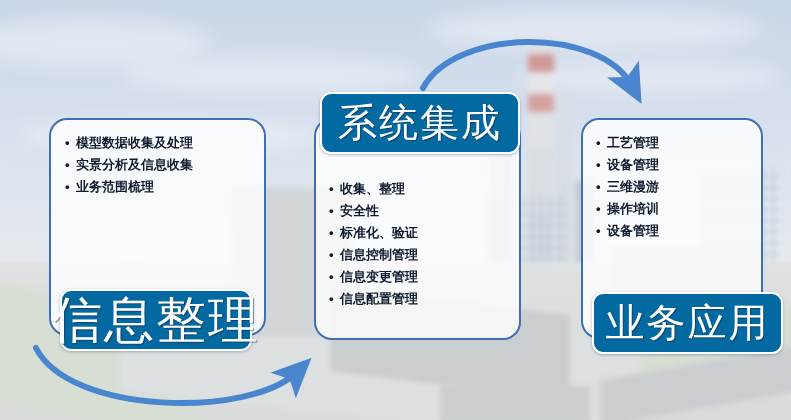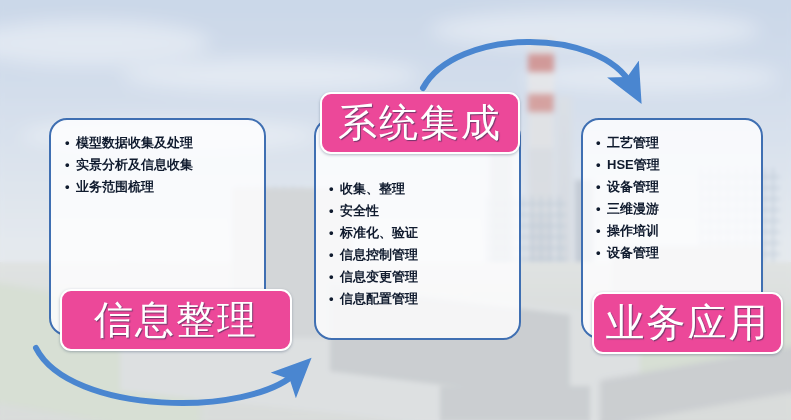--- a/index.html
+++ b/index.html
@@ -64,42 +64,42 @@
     padding-left:11px;
     white-space:nowrap;
   }
   .panel-list li:before{
     content:"•";position:absolute;left:0;top:0;font-size:13px;color:#101b2e;
   }
 
   
   .label{
     position:absolute;
-    background:#ec4899;
+    background:#0369a1;
     border:2px solid #ffffff;
     border-radius:11px;
     color:#ffffff;
     font-family:"Liberation Serif","DejaVu Serif",serif;
     display:flex;align-items:center;justify-content:center;
     letter-spacing:2px;
     text-shadow:1px 1px 1px rgba(20,40,70,.55);
     box-sizing:border-box;
     box-shadow:0 1px 3px rgba(40,60,90,.35);
     white-space:nowrap;
   }
 
   
   #panel-1{left:13px;top:118px;width:217px;height:218px;}
   #panel-1 .panel-list{position:absolute;left:14px;top:12px;}
   #panel-2{left:278px;top:118px;width:207px;height:222px;}
   #panel-2 .panel-list{position:absolute;left:13px;top:58px;}
   #panel-3{left:545px;top:118px;width:182px;height:221px;padding-left:40px;}
   #panel-3 .panel-list{position:absolute;left:13px;top:12px;}
 
-  #label-1{left:60px;top:289px;width:232px;height:62px;font-size:39px;}
+  #label-1{left:60px;top:289px;width:192px;height:62px;font-size:50px;}
   #label-2{left:320px;top:92px;width:200px;height:62px;font-size:39px;}
   #label-3{left:592px;top:292px;width:191px;height:62px;font-size:39px;}
 </style>
 </head>
 <body>
 
 <div id="stage">
 
   <div class="bg">
     <div class="bg-sky"></div>
@@ -159,21 +159,20 @@
       <li>标准化、验证</li>
       <li>信息控制管理</li>
       <li>信息变更管理</li>
       <li>信息配置管理</li>
     </ul>
   </div>
 
   <div class="panel" id="panel-3">
     <ul class="panel-list">
       <li>工艺管理</li>
-      <li>HSE管理</li>
       <li>设备管理</li>
       <li>三维漫游</li>
       <li>操作培训</li>
       <li>设备管理</li>
     </ul>
   </div>
 
   <div class="label" id="label-1">信息整理</div>
   <div class="label" id="label-2">系统集成</div>
   <div class="label" id="label-3">业务应用</div>

